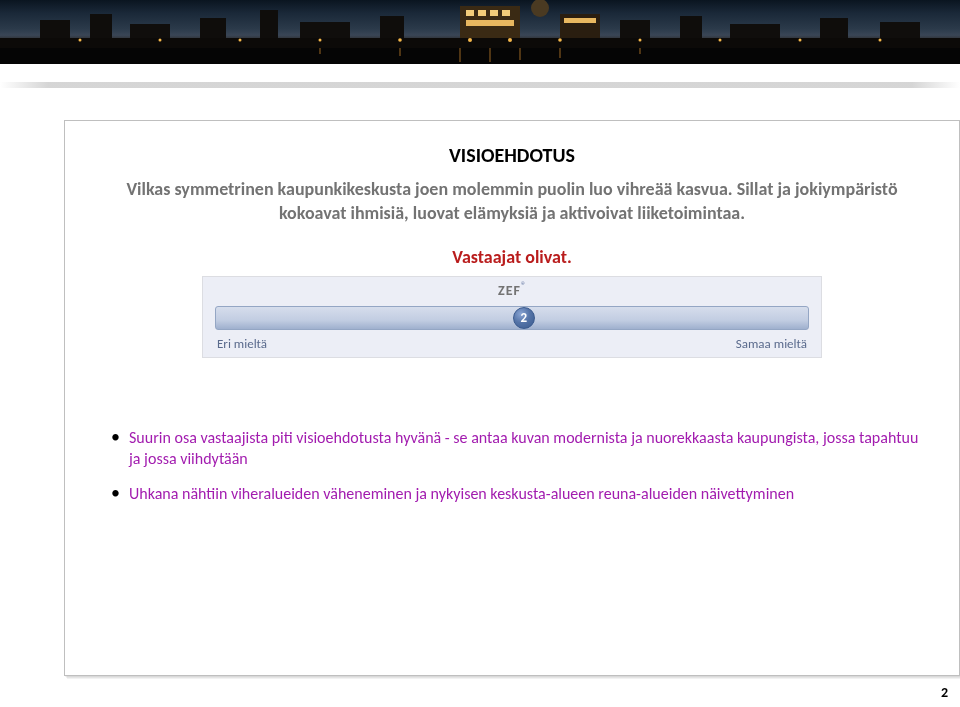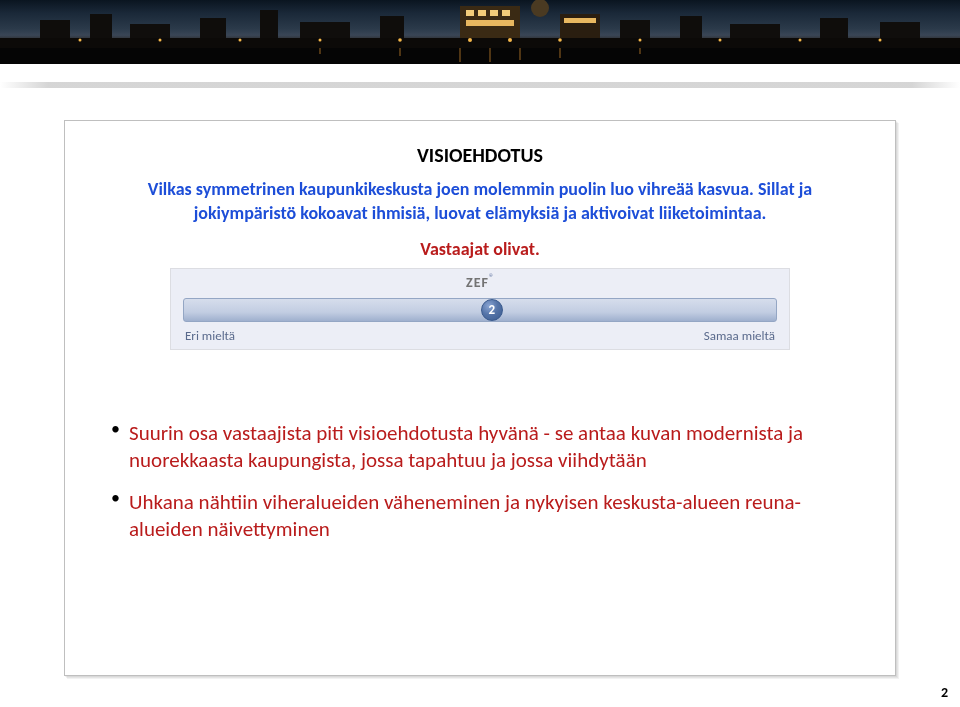--- a/index.html
+++ b/index.html
@@ -22,41 +22,41 @@
     top: 82px; left: 0; right: 0;
     height: 6px;
     background: linear-gradient(to right, #fff 0%, #888 5%, #888 95%, #fff 100%);
     opacity: 0.35;
   }
   
   
   .panel {
     position: absolute;
     top: 120px; left: 64px;
-    width: 832px; height: 556px;
+    width: 896px; height: 556px;
     background: #fff;
     border: 1px solid #bfbfbf;
     box-shadow: 1px 1px 0 rgba(0,0,0,0.05), 2px 2px 0 rgba(0,0,0,0.05), 3px 3px 0 rgba(0,0,0,0.05);
     padding: 22px 38px 20px 38px;
   }
   
   .title {
     text-align: center;
     font-weight: bold;
     font-size: 20px;
     color: #000;
     margin-bottom: 10px;
   }
   .subtitle {
     text-align: center;
     font-weight: bold;
     font-size: 18px;
-    color: #1d4ed8;
+    color: #737373;
     line-height: 1.35;
-    margin-bottom: 12px;
+    margin-bottom: 20px;
   }
   .subheading {
     text-align: center;
     font-weight: bold;
     font-size: 18px;
     color: #b91c1c;
     margin-bottom: 8px;
   }
   
   
@@ -111,22 +111,22 @@
   }
   
   
   .bullets {
     list-style: none;
     padding-left: 4px;
   }
   .bullets li {
     position: relative;
     padding-left: 22px;
-    font-size: 21px;
-    color: #b91c1c;
+    font-size: 16px;
+    color: #a21caf;
     line-height: 1.3;
     margin-bottom: 14px;
   }
   .bullets li::before {
     content: "•";
     position: absolute;
     left: 4px; top: -2px;
     font-size: 18px;
     color: #000;
   }

